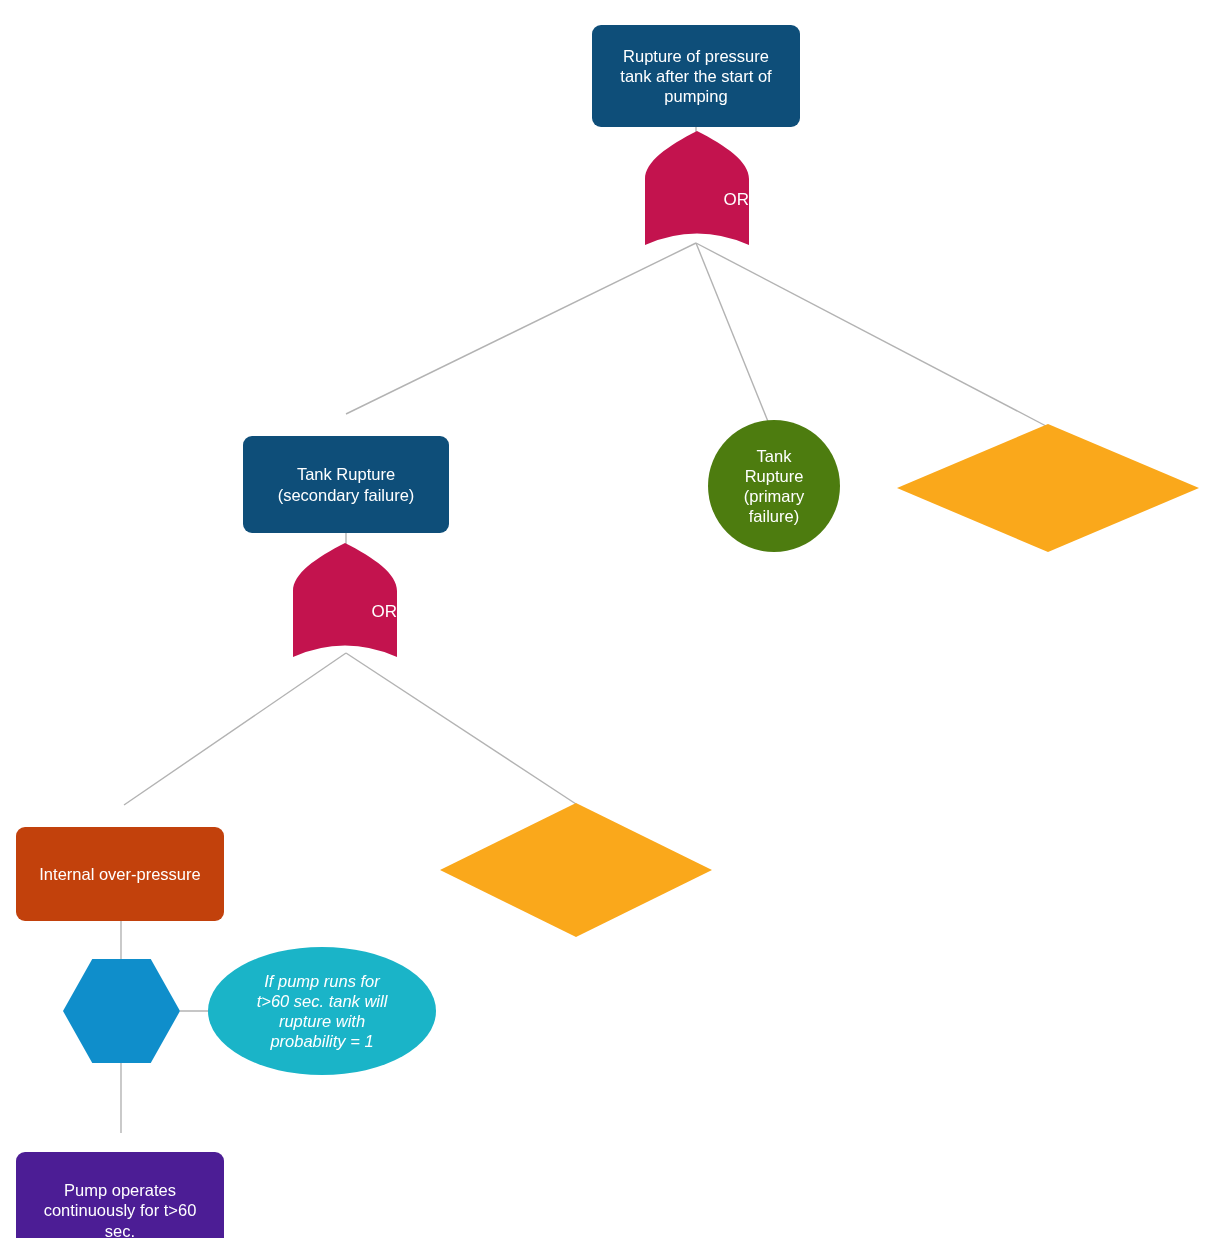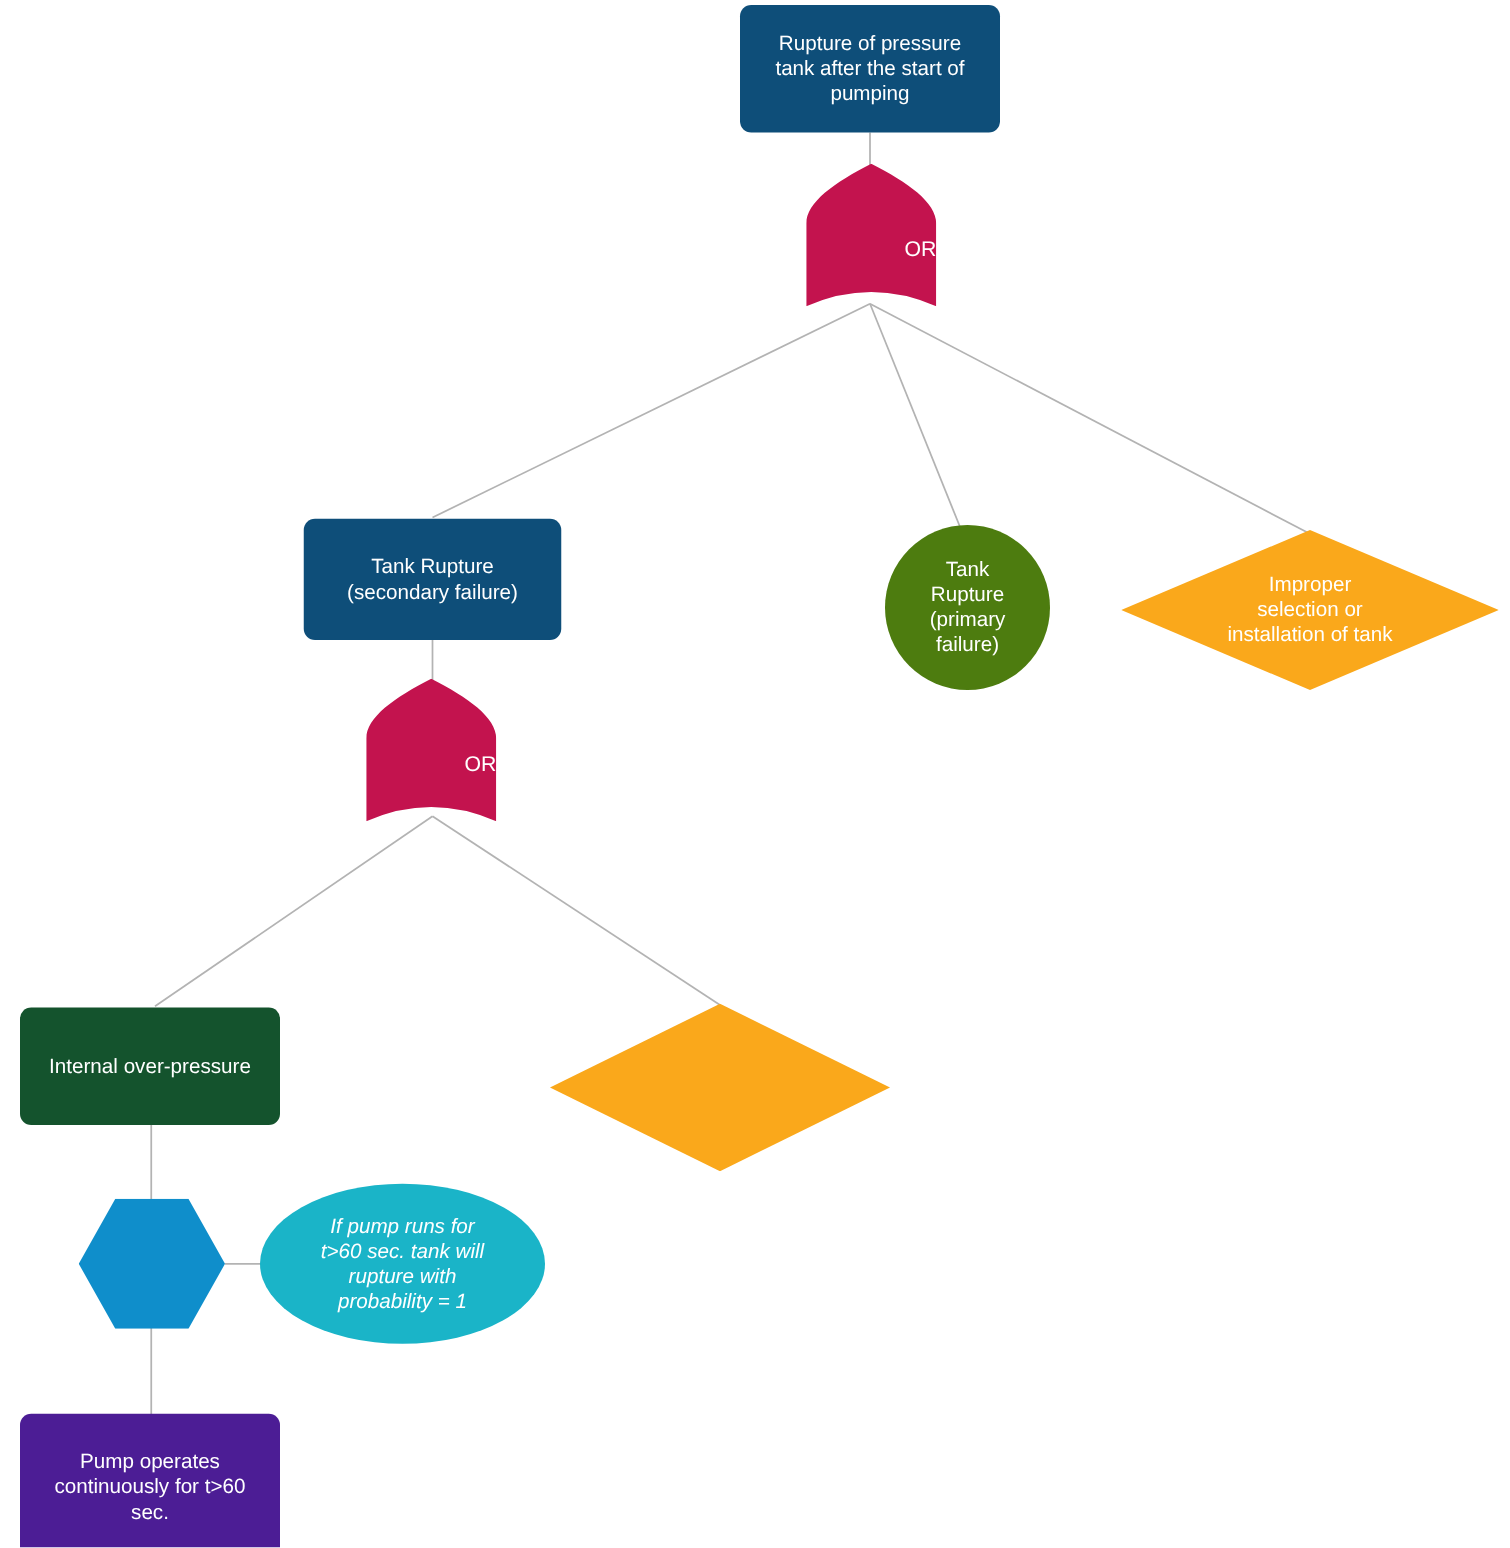--- a/index.html
+++ b/index.html
@@ -35,20 +35,21 @@
     justify-content: center;
     text-align: center;
     color: #ffffff;
     line-height: 1.22;
     white-space: pre-line;
   }
   .node-rect {
     border-radius: 9px;
     font-size: 16.5px;
     padding: 4px 10px;
+    margin-top: 21px;
   }
   .node-label {
     display: block;
     width: 100%;
     white-space: pre-line;
   }
   .shape-layer {
     position: absolute;
     left: 0;
     top: 0;
@@ -107,27 +108,25 @@
           <path d="M 52 0 C 81.12 14.82, 104 30.78, 104 47.879999999999995 L 104 114 Q 52 91.2, 0 114 L 0 47.879999999999995 C 0 30.78, 22.88 14.82, 52 0 Z" fill="#c3134e"></path>
         </svg><span class="node-label" style="margin-top: 25px;">OR</span></div>
       <div class="node node-rect" style="left: 243px; top: 415px; width: 206px; height: 97px; background: rgb(14, 78, 121);"><span class="node-label">Tank Rupture
 (secondary failure)</span></div>
       <div class="node node-circle" style="left: 708px; top: 420px; width: 132px; height: 132px; background: #4d7c0f;"><span class="node-label">Tank
 Rupture
 (primary
 failure)</span></div>
       <div class="node node-diamond" style="left: 897px; top: 424px; width: 302px; height: 128px;"><svg class="shape-layer" width="302" height="128" viewBox="0 0 302 128">
           <path d="M 151 0 L 302 64 L 151 128 L 0 64 Z" fill="#faa81b"></path>
-        </svg><span class="node-label">Improper
-selection or
-installation of tank</span></div>
+        </svg></div>
       <div class="node node-gate" style="left: 293px; top: 543px; width: 104px; height: 114px;"><svg class="shape-layer" width="104" height="114" viewBox="0 0 104 114">
           <path d="M 52 0 C 81.12 14.82, 104 30.78, 104 47.879999999999995 L 104 114 Q 52 91.2, 0 114 L 0 47.879999999999995 C 0 30.78, 22.88 14.82, 52 0 Z" fill="#c3134e"></path>
         </svg><span class="node-label" style="margin-top: 25px;">OR</span></div>
-      <div class="node node-rect" style="left: 16px; top: 806px; width: 208px; height: 94px; background: #14532d;"><span class="node-label">Internal over-pressure</span></div>
+      <div class="node node-rect" style="left: 16px; top: 806px; width: 208px; height: 94px; background: #c2410c;"><span class="node-label">Internal over-pressure</span></div>
       <div class="node node-diamond" style="left: 440px; top: 803px; width: 272px; height: 134px;"><svg class="shape-layer" width="272" height="134" viewBox="0 0 272 134">
           <path d="M 136 0 L 272 67 L 136 134 L 0 67 Z" fill="#faa81b"></path>
         </svg></div>
       <div class="node node-hex" style="left: 63px; top: 959px; width: 117px; height: 104px;"><svg class="shape-layer" width="117" height="104" viewBox="0 0 117 104">
           <path d="M 29.25 0 L 87.75 0 L 117 52 L 87.75 104 L 29.25 104 L 0 52 Z" fill="#0f8ecb"></path>
         </svg><span class="node-label"></span></div>
       <div class="node node-ellipse" style="left: 208px; top: 947px; width: 228px; height: 128px; background: rgb(26, 180, 200);"><span class="node-label">If pump runs for
 t&gt;60 sec. tank will
 rupture with
 probability = 1</span></div>

